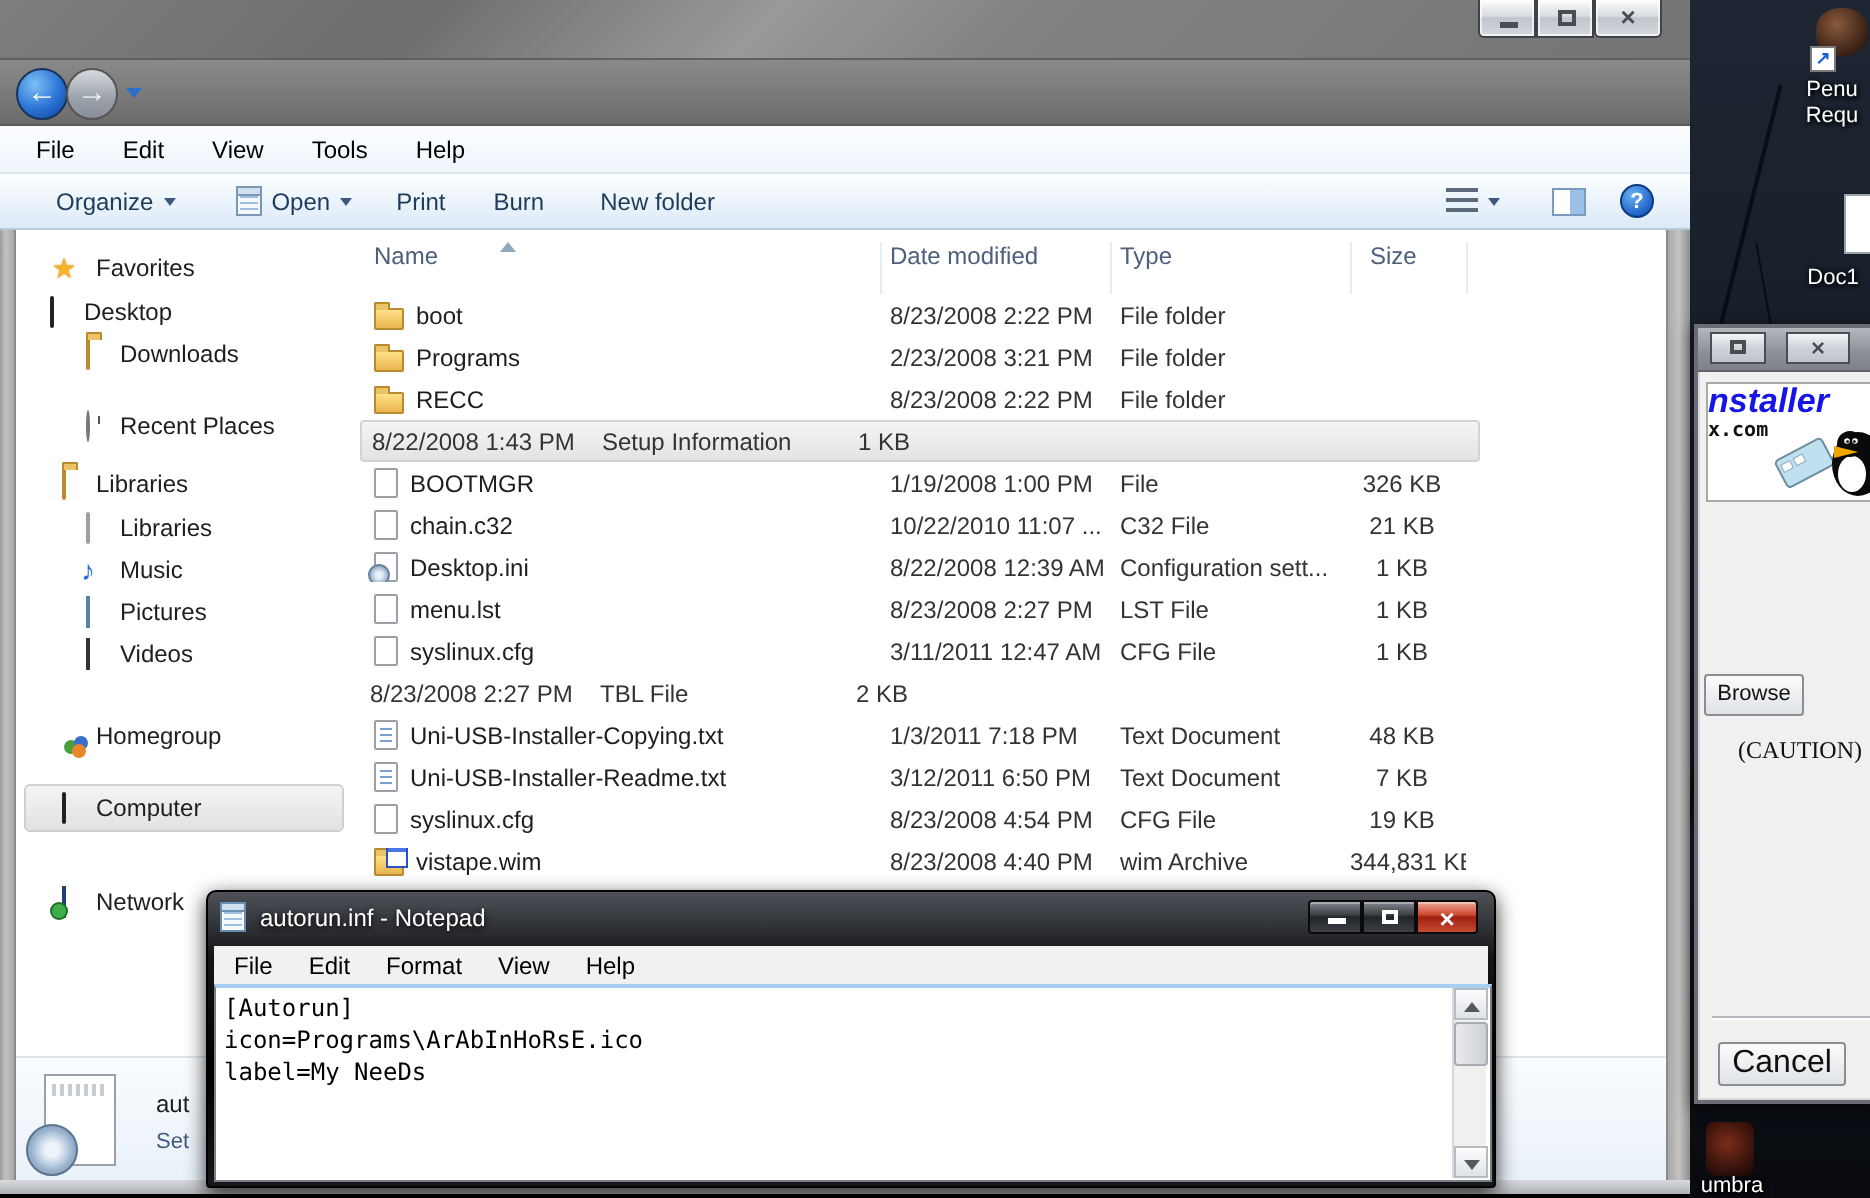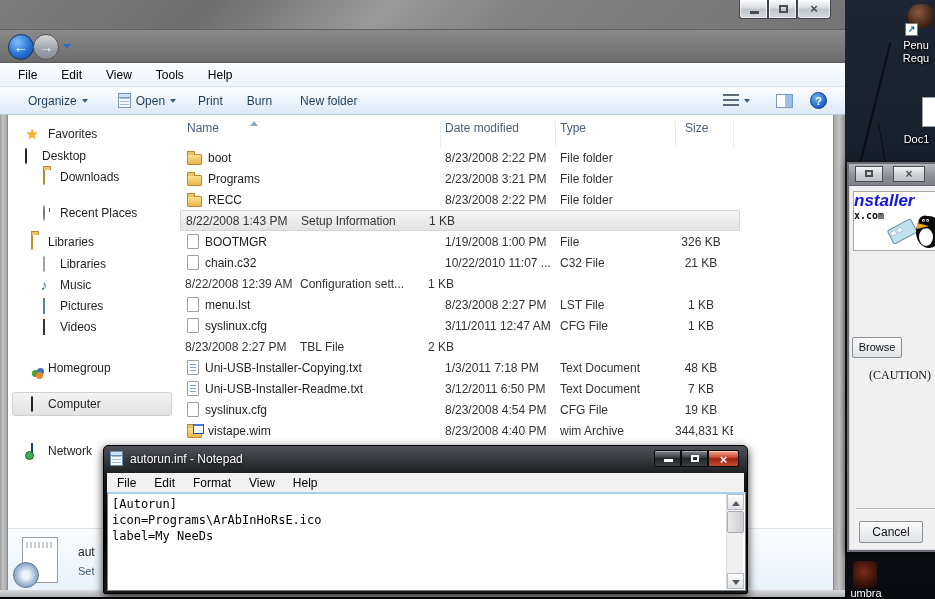--- a/index.html
+++ b/index.html
@@ -194,21 +194,21 @@
   .in-btn .glyph-max { width:8px; height:7px; }
   .in-btn .glyph-x { font-size:12px; line-height:13px; }
   .in-header { position:absolute; left:4px; top:27px; width:95px; height:60px; background:#fff; border:1px solid #a8a8a8; overflow:hidden; }
   .in-h1 { color:#1515e8; font-weight:bold; font-style:italic; font-size:17px; line-height:18px; }
   .in-h2 { color:#111; font-family:"DejaVu Sans Mono",monospace; font-weight:bold; font-size:10px; }
   .in-art { position:absolute; right:0px; bottom:0px; }
   .in-browse { position:absolute; left:3px; top:173px; width:50px; height:21px; font-size:11px;
     background:linear-gradient(180deg,#fbfbfb,#dfe3e8); border:1px solid #8a8e94; border-radius:2px; text-align:center; line-height:19px; color:#111; }
   .in-caution { position:absolute; left:20px; top:204px; color:#111; font-size:12px;font-family:Liberation Serif, serif; }
   .in-div { position:absolute; left:7px; right:-2px; top:344px; height:1px; background:#b4b8bc; box-shadow:0 1px 0 #fff; }
-  .in-cancel { position:absolute; left:10px; top:357px; width:64px; height:22px; font-size:12px;
+  .in-cancel { position:absolute; left:10px; top:357px; width:64px; height:22px; font-size:16px;
     background:linear-gradient(180deg,#fbfbfb,#dfe3e8); border:1px solid #8a8e94; border-radius:2px; text-align:center; line-height:20px; color:#111; }
 </style>
 </head>
 <body>
 
 <div id="root">
 
   <div class="desktop">
     <div class="branch" style="left:30px;top:40px;width:2px;height:160px;transform:rotate(14deg)"></div>
     <div class="branch" style="left:55px;top:120px;width:1px;height:200px;transform:rotate(-10deg)"></div>
@@ -421,20 +421,24 @@
           <div class="frow">
             <span class="cell c-name">
                 <span class="ic-doc"></span>
                 <span>chain.c32</span>
               </span>
             <span class="cell c-date">10/22/2010 11:07 ...</span>
             <span class="cell c-type">C32 File</span>
             <span class="cell c-size">21 KB</span>
           </div>
           <div class="frow">
+            <span class="cell c-name">
+                <span class="ic-doc ic-doc-gear"></span>
+                <span>Desktop.ini</span>
+              </span>
             <span class="cell c-date">8/22/2008 12:39 AM</span>
             <span class="cell c-type">Configuration sett...</span>
             <span class="cell c-size">1 KB</span>
           </div>
           <div class="frow">
             <span class="cell c-name">
                 <span class="ic-doc"></span>
                 <span>menu.lst</span>
               </span>
             <span class="cell c-date">8/23/2008 2:27 PM</span>

